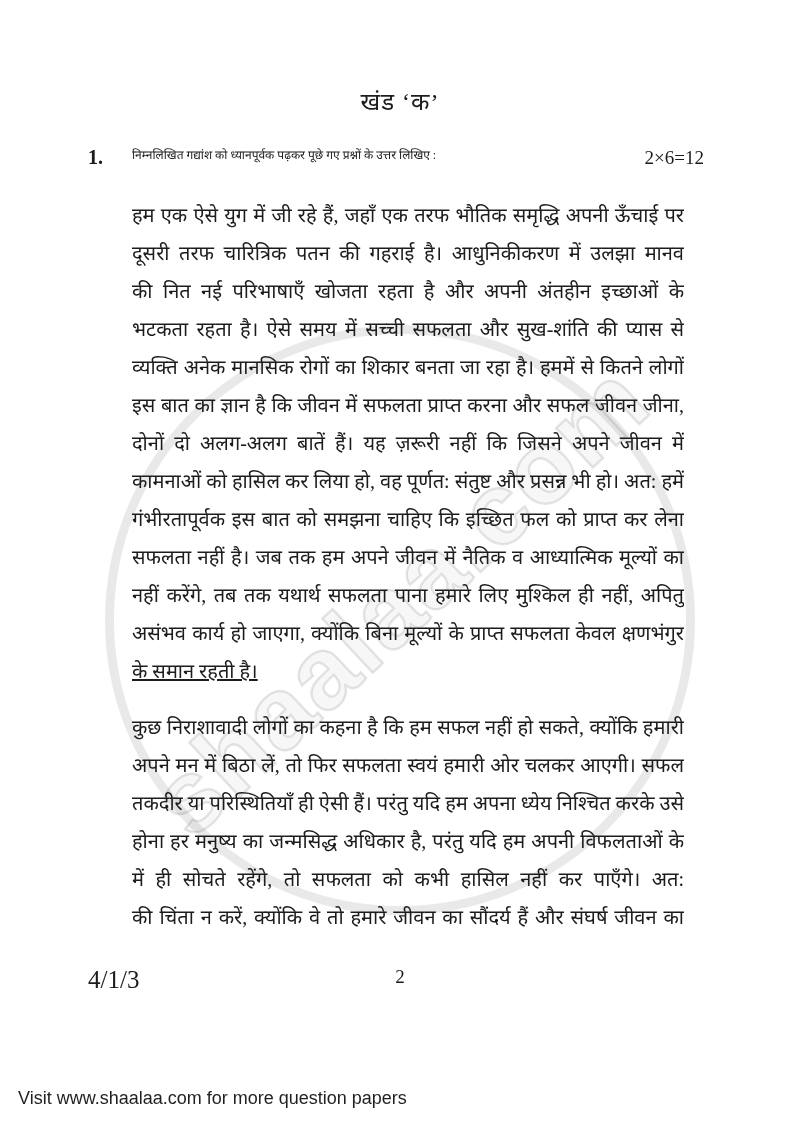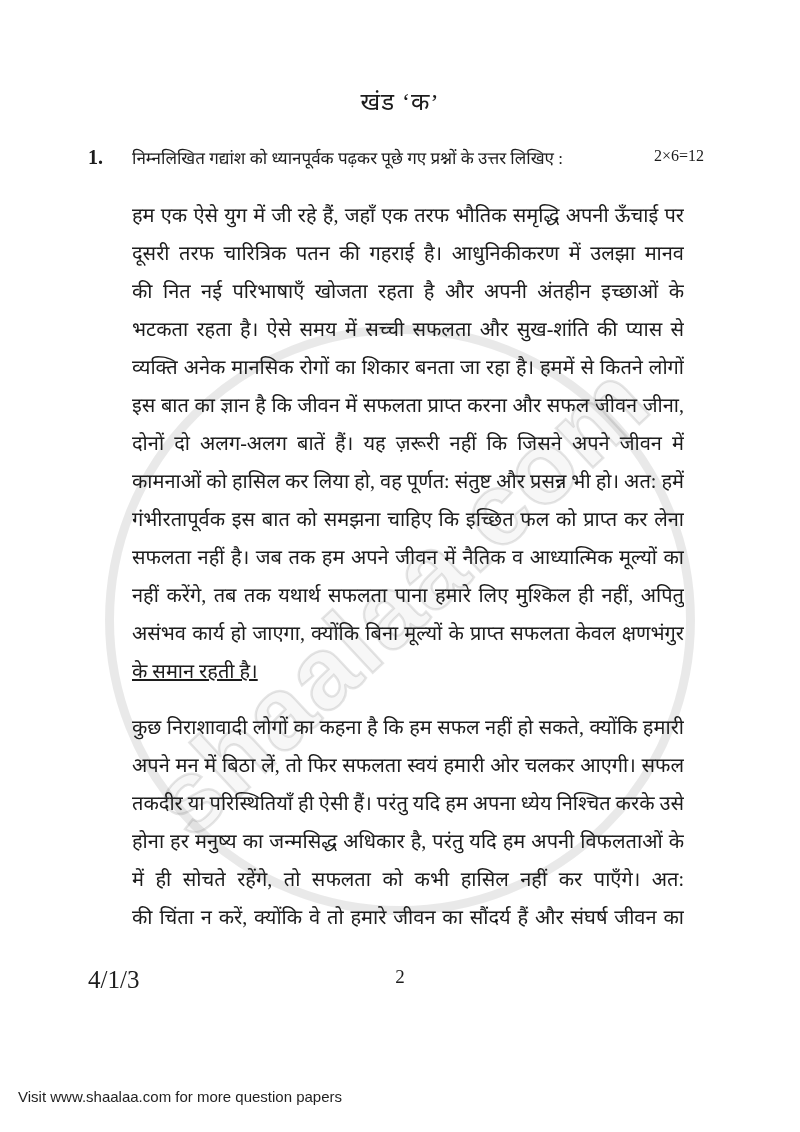--- a/index.html
+++ b/index.html
@@ -65,26 +65,26 @@
     align-items: flex-start;
   }
   .question-number {
     width: 44px;
     font-size: 20px;
     font-weight: bold;
     flex: 0 0 auto;
   }
   .question-text {
     flex: 1 1 auto;
-    font-size: 17px;
+    font-size: 12px;
     padding-right: 16px;
   }
   .question-marks {
     flex: 0 0 auto;
-    font-size: 16px;
+    font-size: 19px;
     padding-top: 1px;
   }
 
   .passage {
     position: absolute;
     top: 196px;
     left: 132px;
     width: 552px;
   }
   .paragraph { margin-bottom: 18px; }
@@ -116,21 +116,21 @@
     width: 800px;
     text-align: center;
     font-size: 19px;
   }
 
   .site-banner {
     position: absolute;
     top: 1088px;
     left: 18px;
     font-family: "Liberation Sans", "DejaVu Sans", sans-serif;
-    font-size: 15px;
+    font-size: 18px;
     color: #1f1f1f;
   }
 </style>
 </head>
 <body>
 
 <div class="page">
 
   <div class="watermark-circle"></div>
   <div class="watermark-text">shaalaa.com</div>

